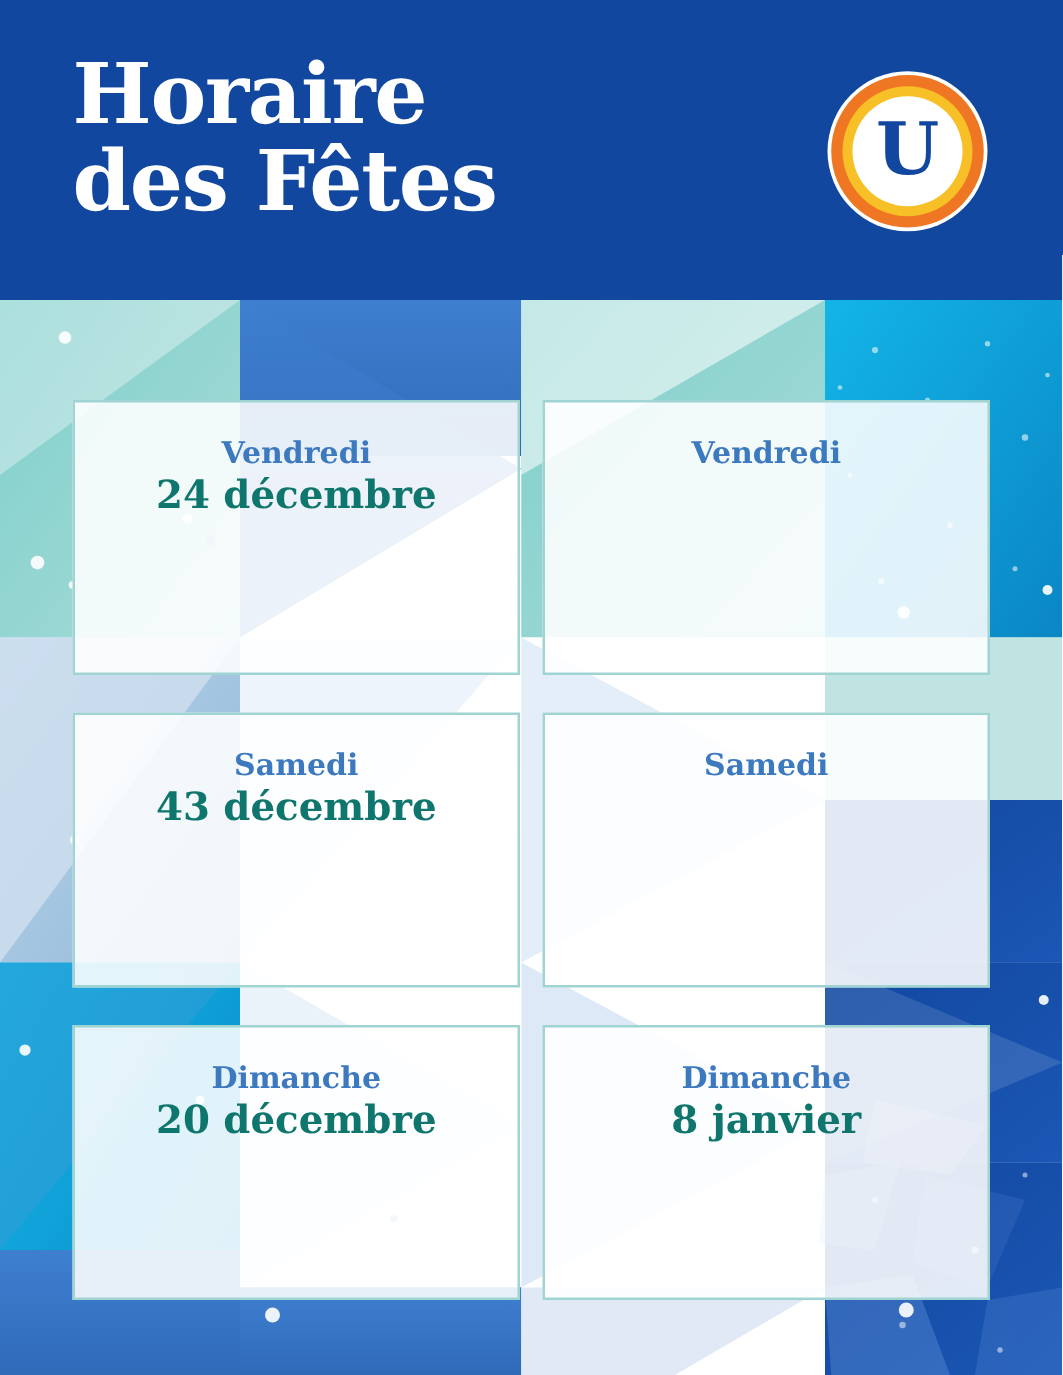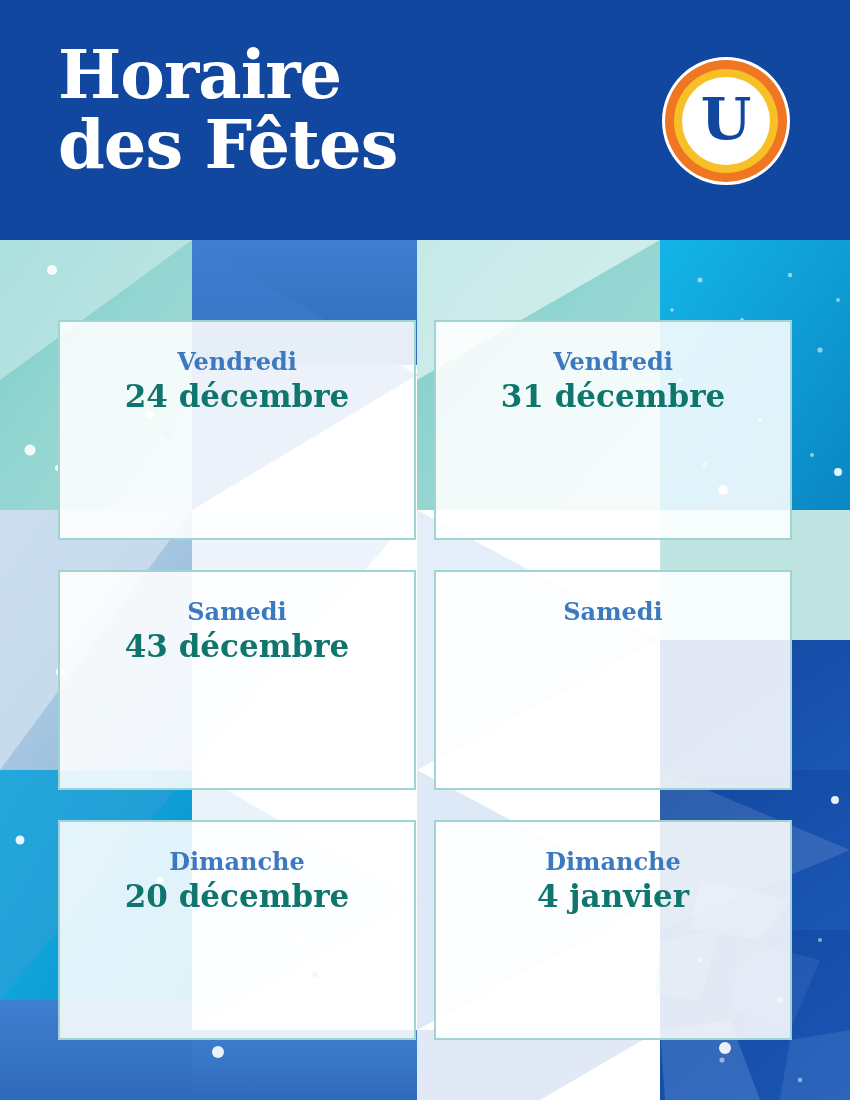--- a/index.html
+++ b/index.html
@@ -285,36 +285,35 @@
 
   <div class="grid">
 
     <div class="card">
       <div class="card-day">Vendredi</div>
       <div class="card-date">24 décembre</div>
     </div>
 
     <div class="card">
       <div class="card-day">Vendredi</div>
-      <div class="card-date">31 décembre</div>
     </div>
 
     <div class="card">
       <div class="card-day">Samedi</div>
       <div class="card-date">43 décembre</div>
     </div>
 
     <div class="card">
       <div class="card-day">Samedi</div>
     </div>
 
     <div class="card">
       <div class="card-day">Dimanche</div>
       <div class="card-date">20 décembre</div>
     </div>
 
     <div class="card">
       <div class="card-day">Dimanche</div>
-      <div class="card-date">4 janvier</div>
+      <div class="card-date">8 janvier</div>
     </div>
 
   </div>
 </div>
 
 </body></html>

